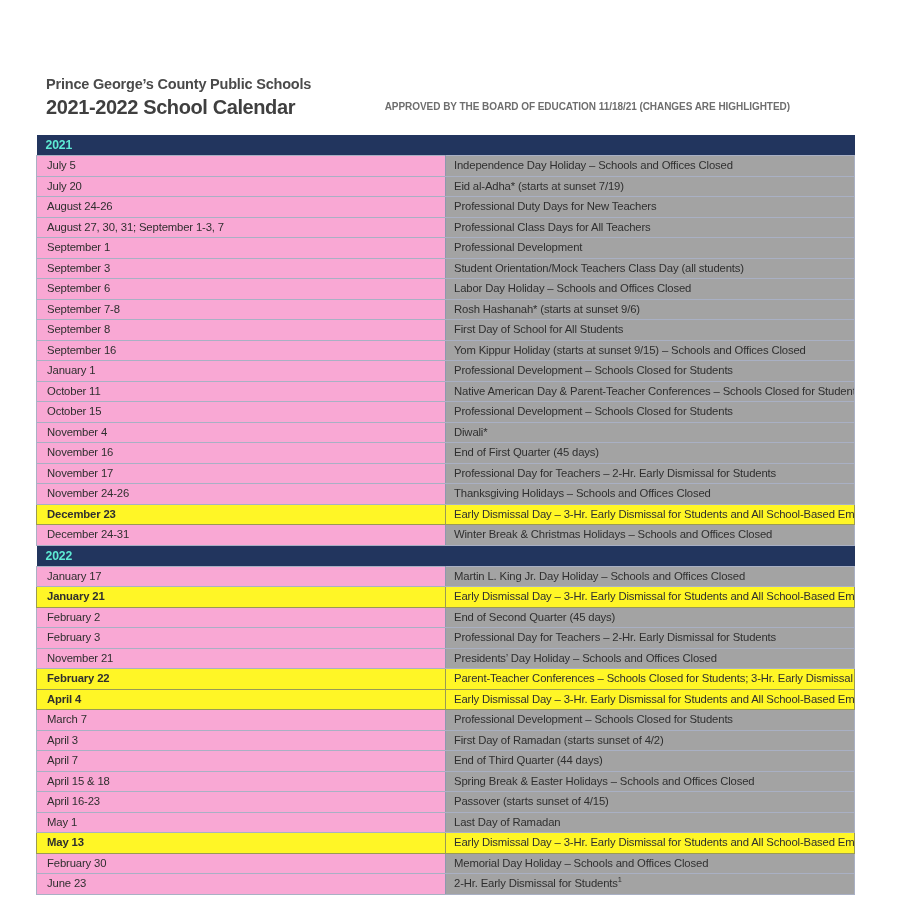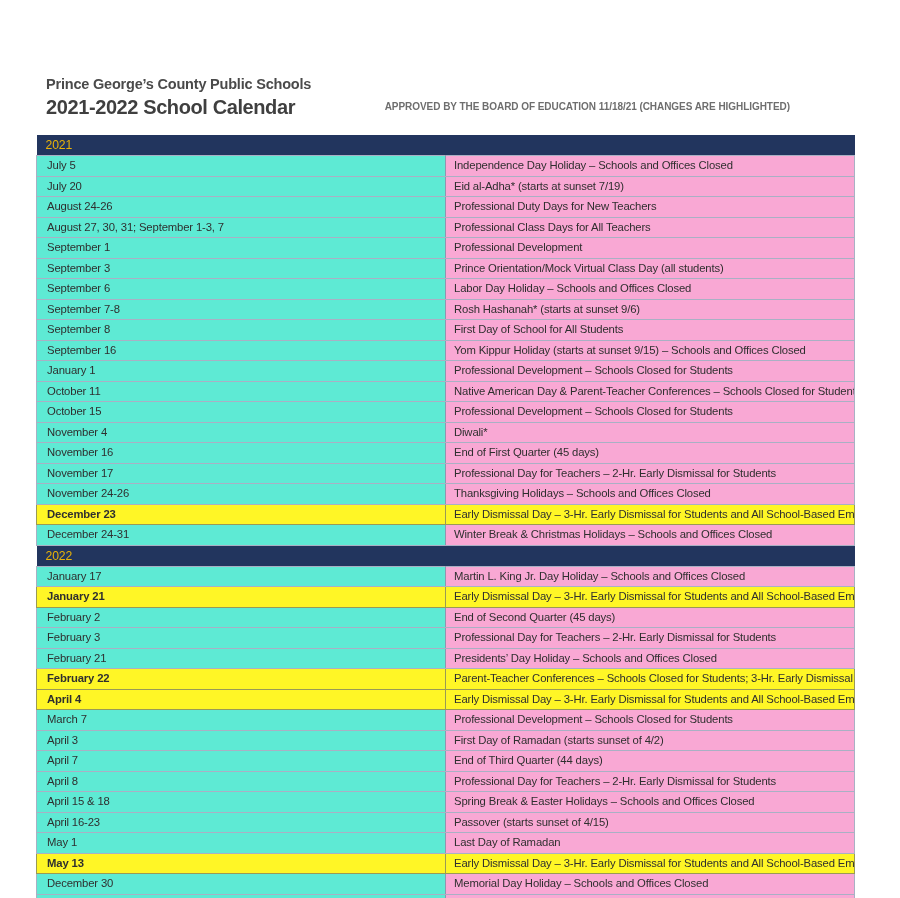--- a/index.html
+++ b/index.html
@@ -74,50 +74,50 @@
     table-layout: fixed;
   }
   .cal-table td {
     padding: 0;
     vertical-align: middle;
   }
 
   
   tr.year-row td {
     background: #22355e;
-    color: #eab308;
+    color: #5eead4;
     font-size: 12.2px;
-    font-weight: normal;
+    font-weight: bold;
     height: 15px;
     line-height: 20px;
     padding-left: 9px;
     letter-spacing: -0.1px;
     border: none;
   }
 
   tr.event-row td {
     height: 19.5px;
     line-height: 19.5px;
     font-size: 11.3px;
     letter-spacing: -0.15px;
     border-top: 1px solid #a9b0c4;
     border-bottom: 1px solid #a9b0c4;
     color: #2f2f2f;
     overflow: hidden;
     white-space: nowrap;
   }
   tr.event-row td.date-cell {
     width: 200px;
-    background: #5eead4;
+    background: #f9a8d4;
     padding-left: 10px;
     border-left: 1px solid #a9b0c4;
     border-right: 1px solid #8e97ae;
   }
   tr.event-row td.desc-cell {
-    background: #f9a8d4;
+    background: #a3a3a3;
     padding-left: 8px;
     border-right: 1px solid #a9b0c4;
   }
 
   tr.event-row.highlight td.date-cell,
   tr.event-row.highlight td.desc-cell {
     background: #fff626;
     border-top-color: #9a9a55;
     border-bottom-color: #9a9a55;
   }
@@ -169,21 +169,21 @@
         <tr class="event-row">
           <td class="date-cell">August 27, 30, 31; September 1-3, 7</td>
           <td class="desc-cell"><span>Professional Class Days for All Teachers</span></td>
         </tr>
         <tr class="event-row">
           <td class="date-cell">September 1</td>
           <td class="desc-cell"><span>Professional Development</span></td>
         </tr>
         <tr class="event-row">
           <td class="date-cell">September 3</td>
-          <td class="desc-cell"><span>Prince Orientation/Mock Virtual Class Day (all students)</span></td>
+          <td class="desc-cell"><span>Student Orientation/Mock Teachers Class Day (all students)</span></td>
         </tr>
         <tr class="event-row">
           <td class="date-cell">September 6</td>
           <td class="desc-cell"><span>Labor Day Holiday – Schools and Offices Closed</span></td>
         </tr>
         <tr class="event-row">
           <td class="date-cell">September 7-8</td>
           <td class="desc-cell"><span>Rosh Hashanah* (starts at sunset 9/6)</span></td>
         </tr>
         <tr class="event-row">
@@ -243,21 +243,21 @@
         </tr>
         <tr class="event-row">
           <td class="date-cell">February 2</td>
           <td class="desc-cell"><span>End of Second Quarter (45 days)</span></td>
         </tr>
         <tr class="event-row">
           <td class="date-cell">February 3</td>
           <td class="desc-cell"><span>Professional Day for Teachers – 2-Hr. Early Dismissal for Students</span></td>
         </tr>
         <tr class="event-row">
-          <td class="date-cell">February 21</td>
+          <td class="date-cell">November 21</td>
           <td class="desc-cell"><span>Presidents’ Day Holiday – Schools and Offices Closed</span></td>
         </tr>
         <tr class="event-row highlight">
           <td class="date-cell">February 22</td>
           <td class="desc-cell"><span>Parent-Teacher Conferences – Schools Closed for Students; 3-Hr. Early Dismissal for All School-Based Employees</span></td>
         </tr>
         <tr class="event-row highlight">
           <td class="date-cell">April 4</td>
           <td class="desc-cell"><span>Early Dismissal Day – 3-Hr. Early Dismissal for Students and All School-Based Employees</span></td>
         </tr>
@@ -267,41 +267,37 @@
         </tr>
         <tr class="event-row">
           <td class="date-cell">April 3</td>
           <td class="desc-cell"><span>First Day of Ramadan (starts sunset of 4/2)</span></td>
         </tr>
         <tr class="event-row">
           <td class="date-cell">April 7</td>
           <td class="desc-cell"><span>End of Third Quarter (44 days)</span></td>
         </tr>
         <tr class="event-row">
-          <td class="date-cell">April 8</td>
-          <td class="desc-cell"><span>Professional Day for Teachers – 2-Hr. Early Dismissal for Students</span></td>
-        </tr>
-        <tr class="event-row">
           <td class="date-cell">April 15 &amp; 18</td>
           <td class="desc-cell"><span>Spring Break &amp; Easter Holidays – Schools and Offices Closed</span></td>
         </tr>
         <tr class="event-row">
           <td class="date-cell">April 16-23</td>
           <td class="desc-cell"><span>Passover (starts sunset of 4/15)</span></td>
         </tr>
         <tr class="event-row">
           <td class="date-cell">May 1</td>
           <td class="desc-cell"><span>Last Day of Ramadan</span></td>
         </tr>
         <tr class="event-row highlight">
           <td class="date-cell">May 13</td>
           <td class="desc-cell"><span>Early Dismissal Day – 3-Hr. Early Dismissal for Students and All School-Based Employees</span></td>
         </tr>
         <tr class="event-row">
-          <td class="date-cell">December 30</td>
+          <td class="date-cell">February 30</td>
           <td class="desc-cell"><span>Memorial Day Holiday – Schools and Offices Closed</span></td>
         </tr>
         <tr class="event-row">
           <td class="date-cell">June 23</td>
           <td class="desc-cell"><span>2-Hr. Early Dismissal for Students</span><sup>1</sup></td>
         </tr>
       </tbody>
   </table>
 
 </div>

